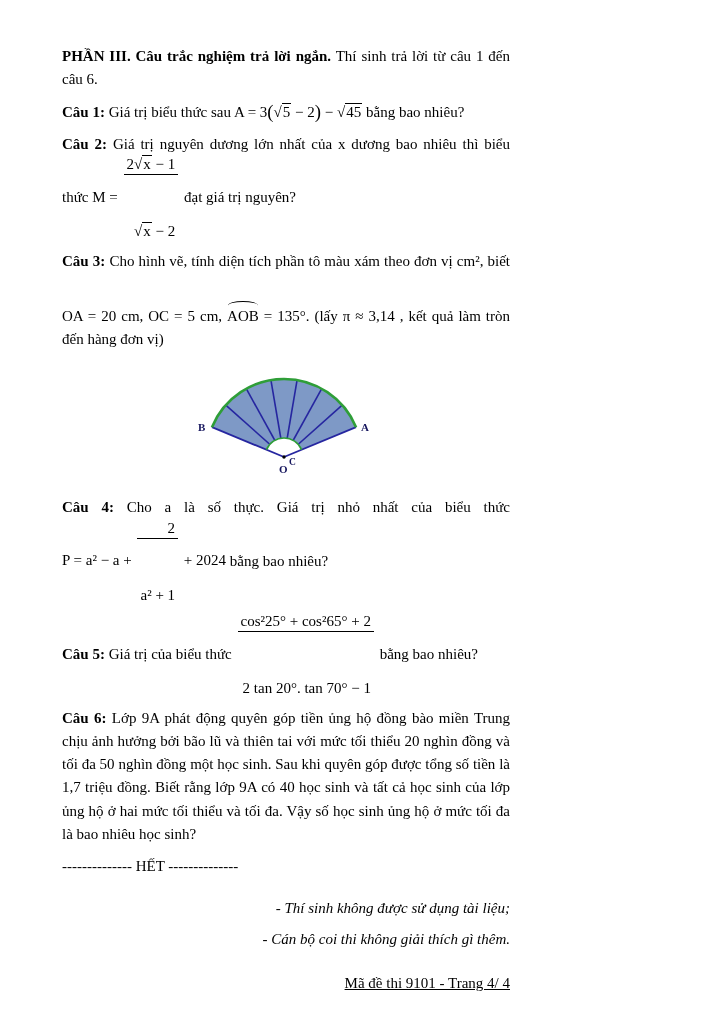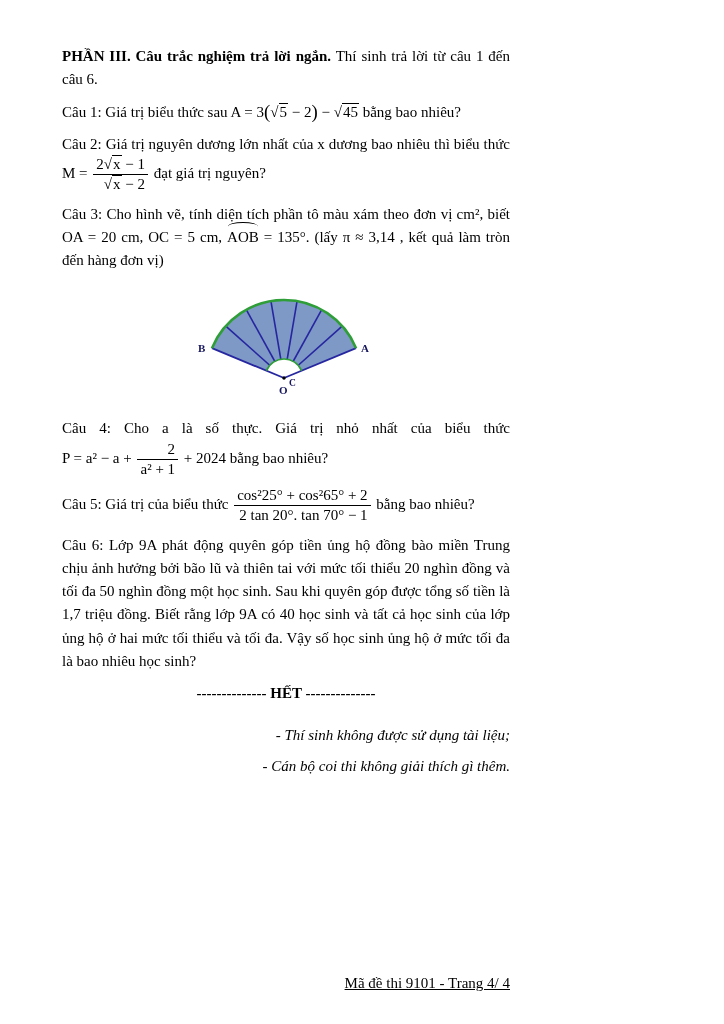--- a/index.html
+++ b/index.html
@@ -5,40 +5,40 @@
   html, body { margin: 0; padding: 0; }
   body {
     width: 724px; height: 1024px; background: #ffffff; color: #000;
     font-family: "Liberation Serif", serif; font-size: 15px;
   }
   .page {
     position: relative; width: 572px; height: 1024px; box-sizing: border-box;
     padding: 45px 62px 0 62px; background: #fff;
   }
   .para { margin: 0 0 9px 0; line-height: 1.55; text-align: justify; }
-  .qlabel { font-weight: normal; }
+  .qlabel { font-weight: bold; }
   .formula { white-space: nowrap; }
   .frac {
     display: inline-block; vertical-align: middle; text-align: right;
     padding: 0 2px; line-height: 1.15;
   }
   .frac .num { display: block; padding: 0 3px 1px 3px; border-bottom: 1px solid #000; }
-  .frac .den { display: block; padding: 1px 3px 0 3px; }
+  .frac .den { display: block; padding: 1px 3px 0 3px; margin-top: 47px; }
   .sqrt { white-space: nowrap; }
   .sqrt::before { content: "√"; }
   .radicand { border-top: 1px solid #000; padding: 0 1px; }
   .bigp { font-size: 1.25em; vertical-align: -1px; line-height: 0; }
-  .anglehat { position: relative; display: inline-block; }
+  .anglehat { position: relative; display: inline-block; margin-top: 32px; }
   .anglehat::before {
     content: ""; position: absolute; left: 1px; right: 1px; top: -4px; height: 8px;
     border-top: 1.4px solid #000; border-radius: 50%;
   }
   .figure { text-align: center; margin: 2px 0 12px 0; }
   svg text { font-family: "Liberation Serif", serif; font-weight: bold; }
-  .divider { text-align: center; font-weight: bold; margin: 8px 0 18px 0; line-height: 1.5; }
+  .divider { text-align: left; font-weight: normal; margin: 8px 0 18px 0; line-height: 1.5; }
   .note { font-style: italic; margin: 0 0 7px 38px; line-height: 1.6; text-align: right; }
   .footer { position: absolute; right: 62px; bottom: 32px; font-size: 15px; text-decoration: underline; }
 </style>
 </head>
 <body>
 
 <div class="page">
 
   <p class="para">
     <b>PHẦN III. Câu trắc nghiệm trả lời ngắn.</b>

